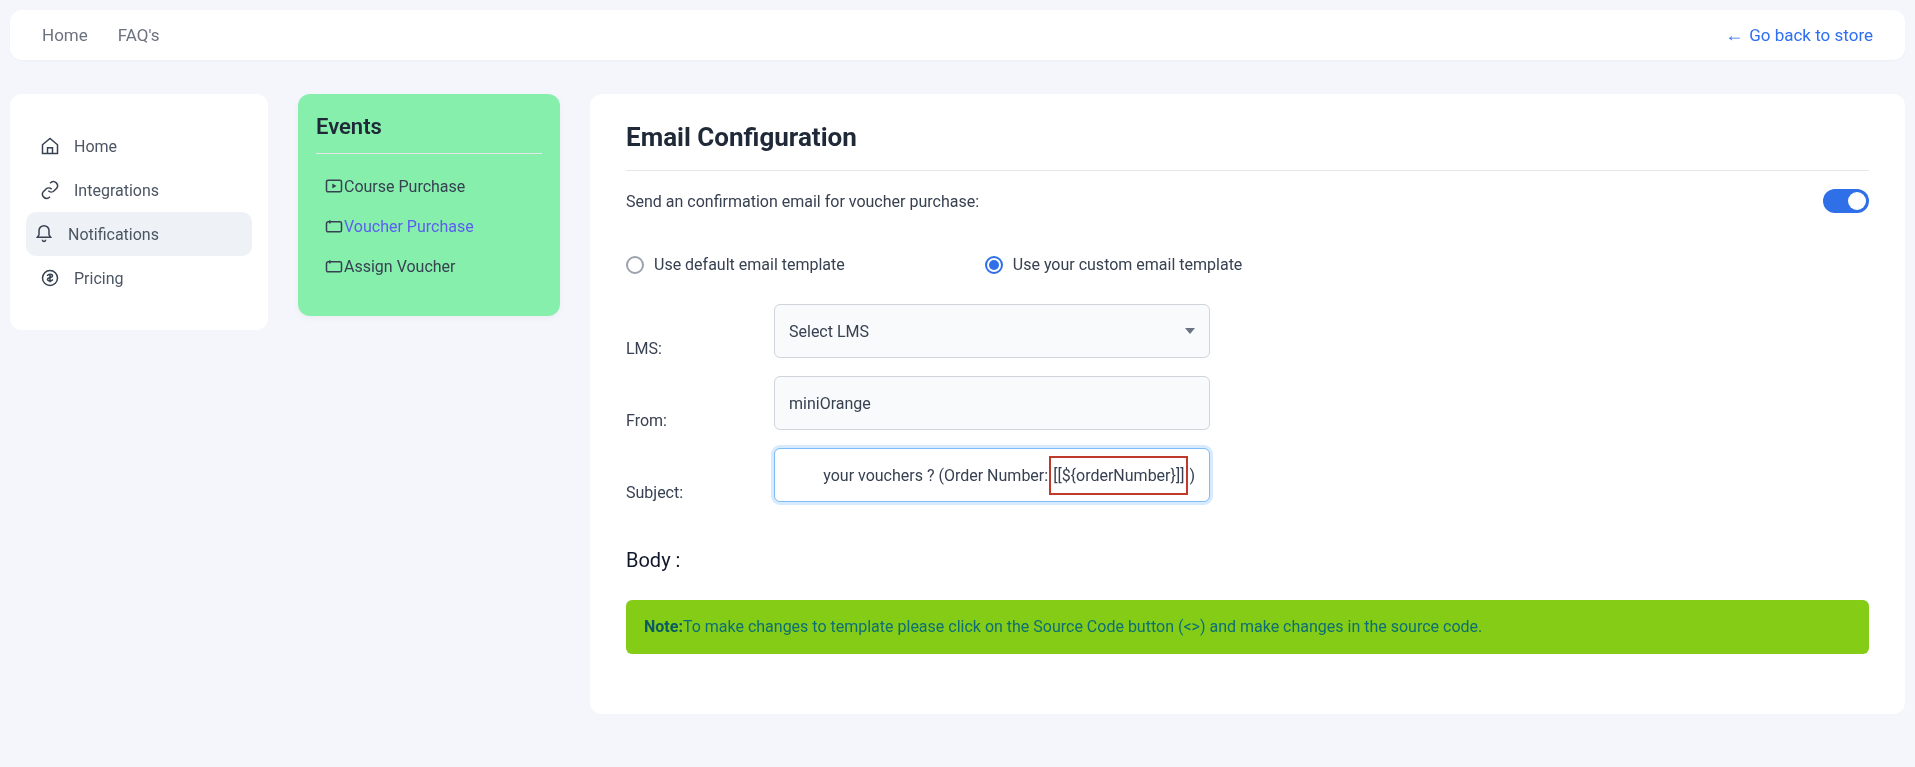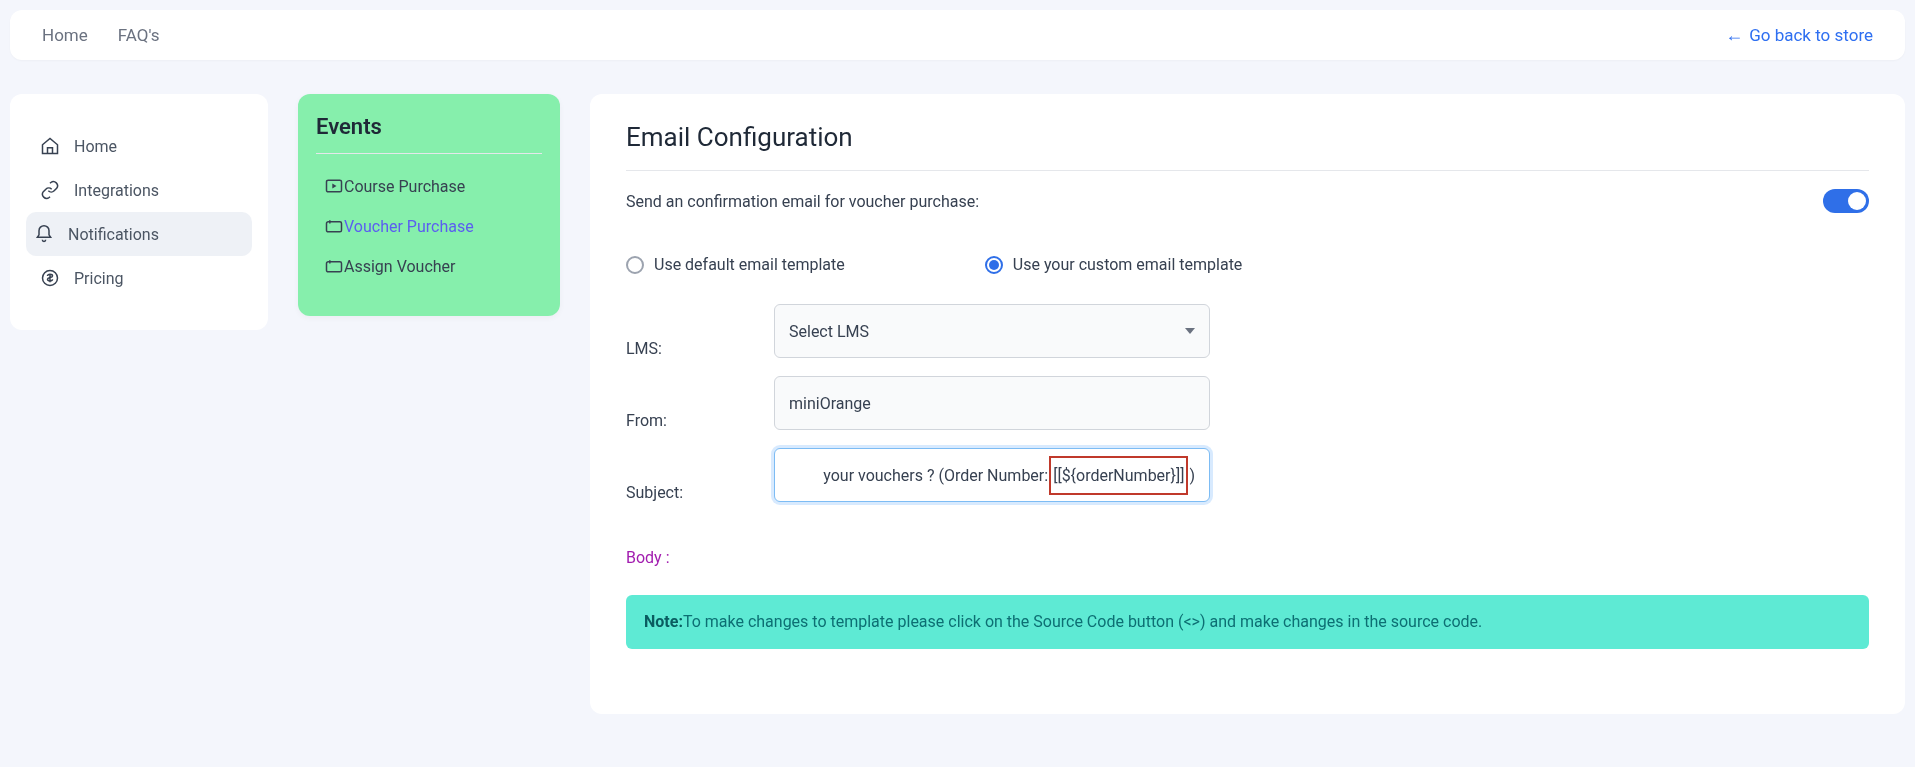--- a/index.html
+++ b/index.html
@@ -104,21 +104,21 @@
   
   .main-panel {
     background:#ffffff;
     border-radius:12px;
     flex:1;
     padding:28px 36px 0 36px;
     min-height:620px;
   }
   .main-title {
     font-size:26px;
-    font-weight:400;
+    font-weight:700;
     padding-bottom:18px;
     border-bottom:1px solid #e5e7eb;
   }
 
   .row-confirm {
     display:flex;
     justify-content:space-between;
     align-items:center;
     padding:18px 0;
     font-size:16px;
@@ -185,25 +185,25 @@
     white-space:nowrap;
     color:#374151;
   }
   .highlight-box {
     border:2px solid #c0392b;
     padding:8px 2px;
     margin:0 1px;
     display:inline-block;
   }
 
-  .body-label { margin-top:46px; font-size:16px; color:#a21caf; }
+  .body-label { margin-top:46px; font-size:20px; color:#0f172a; }
 
   .note-box {
     margin-top:28px;
-    background:#5eead4;
+    background:#84cc16;
     color:#0d6f73;
     border-radius:6px;
     padding:16px 18px;
     font-size:16px;
     line-height:1.4;
   }
   .note-box b { color:#0a5c60; }
 
   svg { stroke:currentColor; fill:none; stroke-width:1.8; }
 </style>

